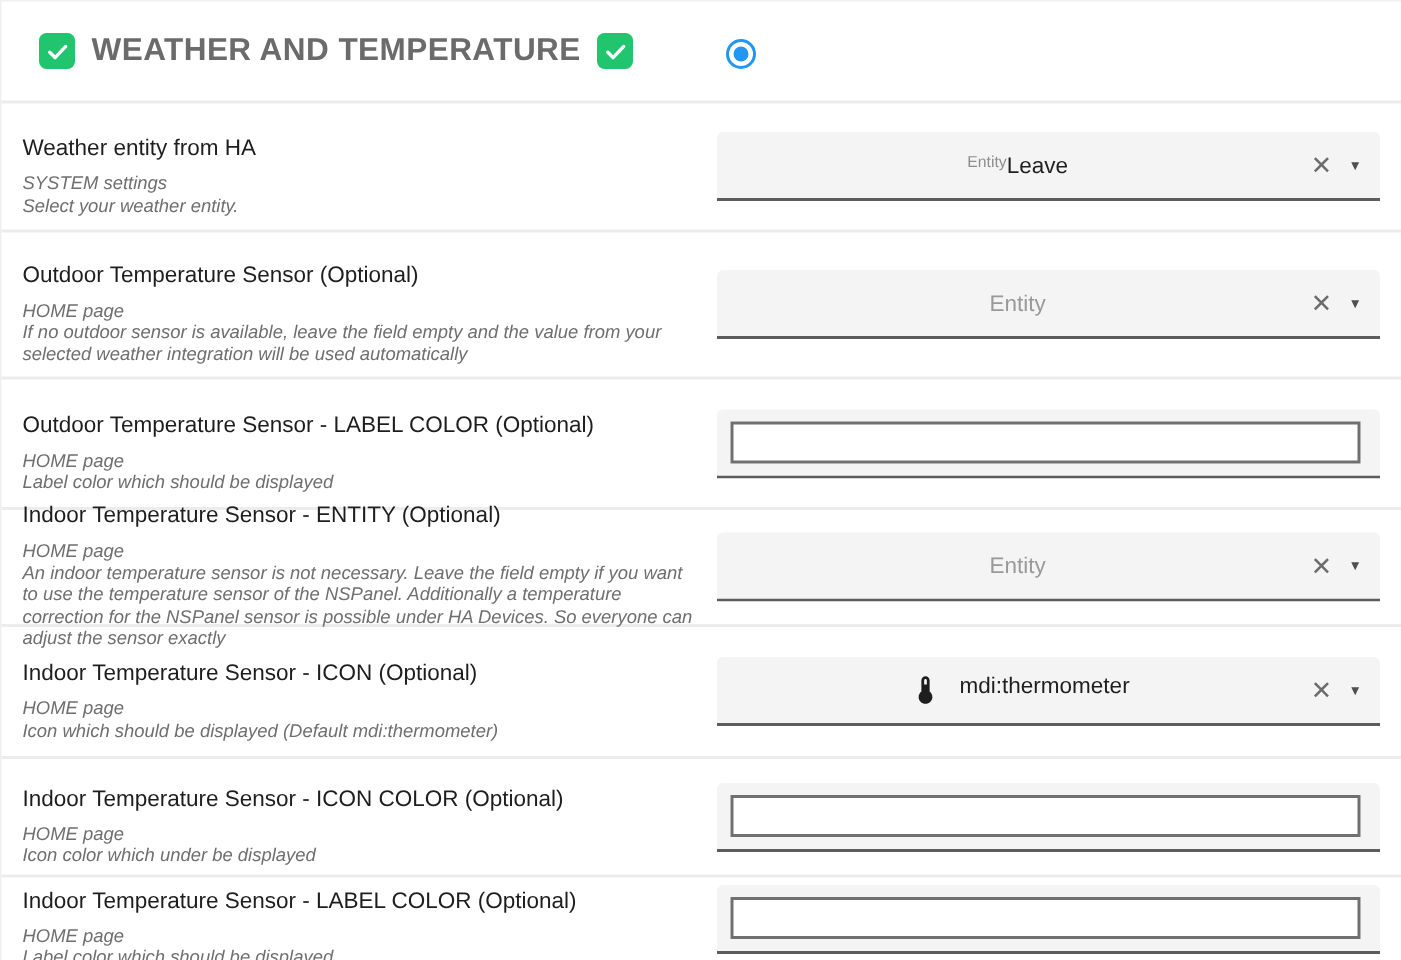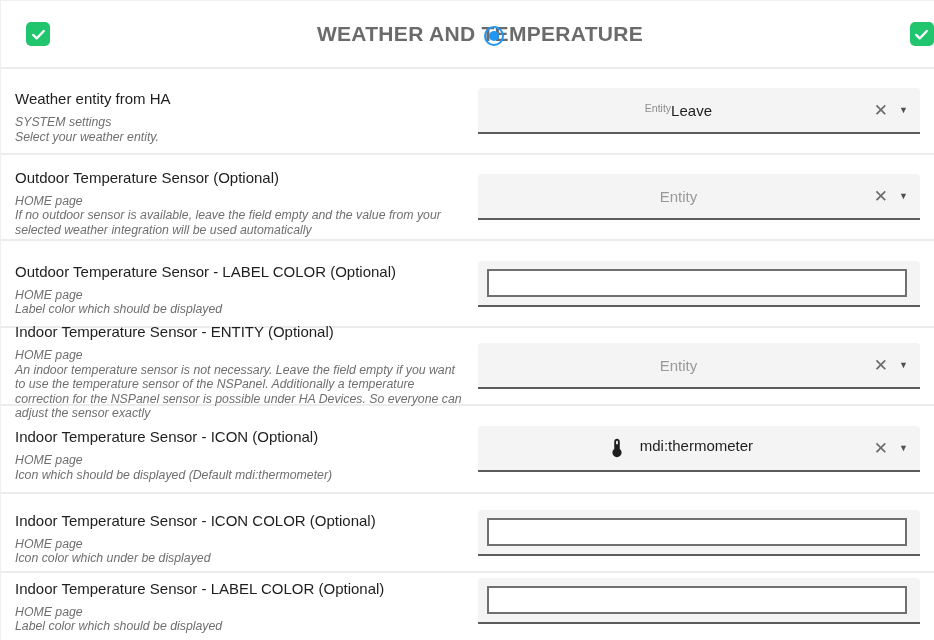--- a/index.html
+++ b/index.html
@@ -12,21 +12,21 @@
     --title-gray:#6b6b6b;
     --text-dark:#1e1e1e;
     --text-muted:#6f6f6f;
   }
   *{box-sizing:border-box;margin:0;padding:0}
   html,body{width:934px;height:640px;overflow:hidden;background:#fff;
     font-family:"Liberation Sans", sans-serif;}
   .page{width:934px;height:640px;border-left:1px solid #efefef;border-top:1px solid #f0f0f0;}
 
   
-  .header{height:66px;display:flex;align-items:center;padding-left:25px;position:relative;justify-content:space-between;}
+  .header{height:66px;display:flex;align-items:center;padding-left:25px;position:relative;}
   .checkbox{width:24px;height:24px;border-radius:5px;background:var(--accent-green);
     display:flex;align-items:center;justify-content:center;flex:0 0 auto;cursor:pointer;}
   .checkbox svg{width:17px;height:17px;display:block}
   .header-title{font-size:21px;font-weight:bold;color:var(--title-gray);
     margin:0 11px;letter-spacing:.3px;white-space:nowrap;}
   .radio{position:absolute;left:483px;top:25px;width:20px;height:20px;border-radius:50%;
     border:2px solid var(--radio-blue);display:flex;align-items:center;justify-content:center;cursor:pointer;}
   .radio-dot{width:10px;height:10px;border-radius:50%;background:var(--radio-blue);}
 
   
@@ -91,21 +91,21 @@
         <div class="sel-text">
           <div class="sel-label">Entity</div>
           <div class="sel-value">Leave</div>
         </div>
         <span class="clear">✕</span>
         <span class="caret">▼</span>
       </div>
     </div>
   </div>
 
-  <div class="row" style="height:86px">
+  <div class="row" style="height:98px">
     <div class="row-left">
       <div class="row-title">Outdoor Temperature Sensor (Optional)</div>
       <div class="row-sub">HOME page</div>
       <div class="row-desc">If no outdoor sensor is available, leave the field empty and the value from your selected weather integration will be used automatically</div>
     </div>
     <div class="row-right">
       <div class="field select">
         <div class="sel-text">
           <div class="sel-placeholder">Entity</div>
         </div>

